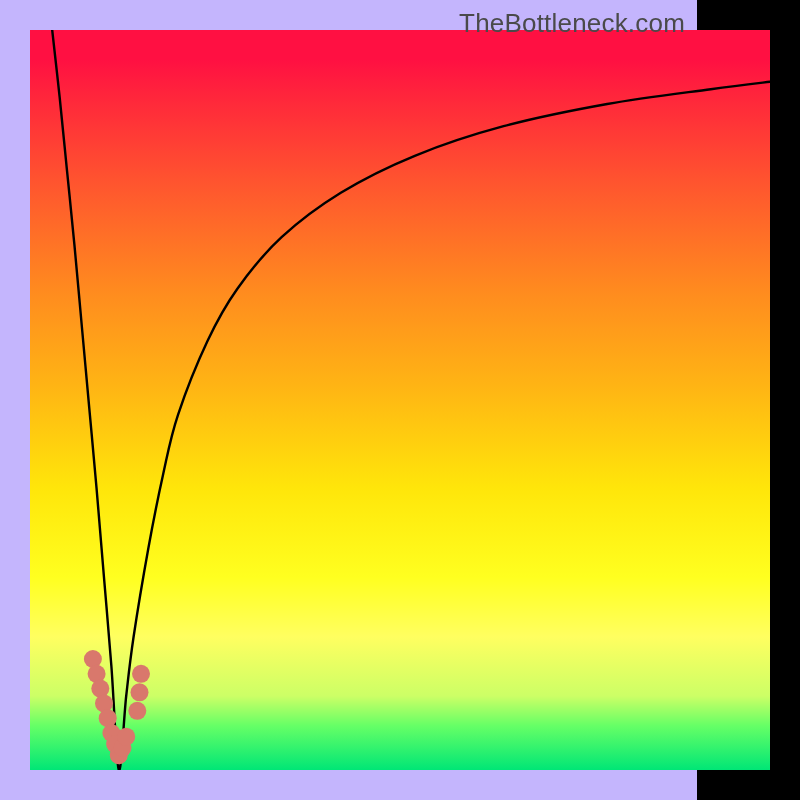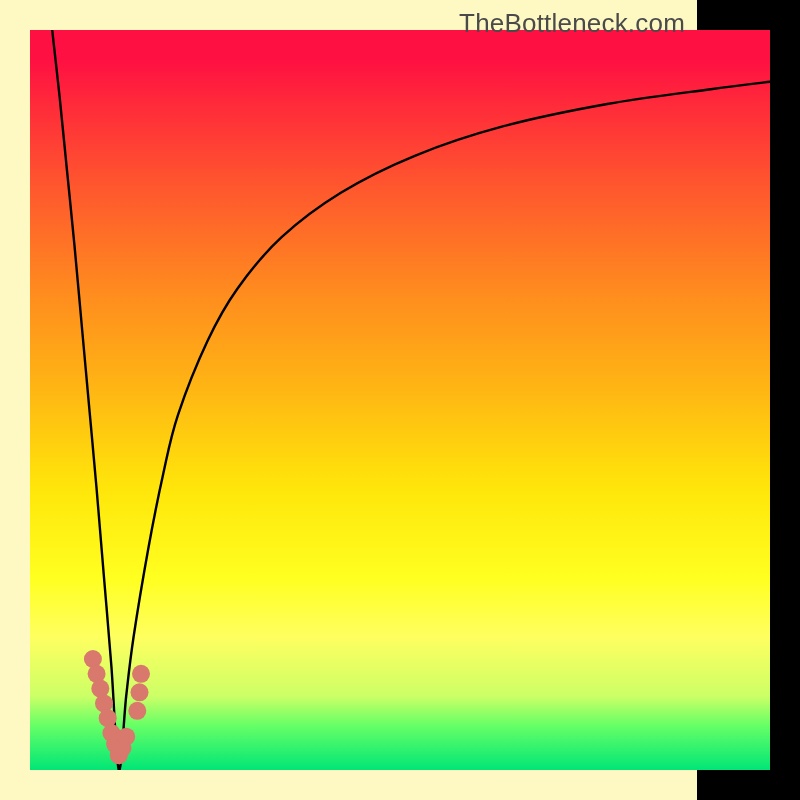--- a/index.html
+++ b/index.html
@@ -8,21 +8,21 @@
     width: 800px;
     height: 800px;
     overflow: hidden;
     background: #000;
     font-family: Arial, Helvetica, sans-serif;
   }
   .frame {
     position: relative;
     width: 697px;
     height: 800px;
-    background: #fef9c3;
+    background: #c4b5fd;
     text-align: right;
   }
   .plot-area {
     position: absolute;
     left: 30px;
     top: 30px;
     width: 740px;
     height: 740px;
     overflow: hidden;
   }

